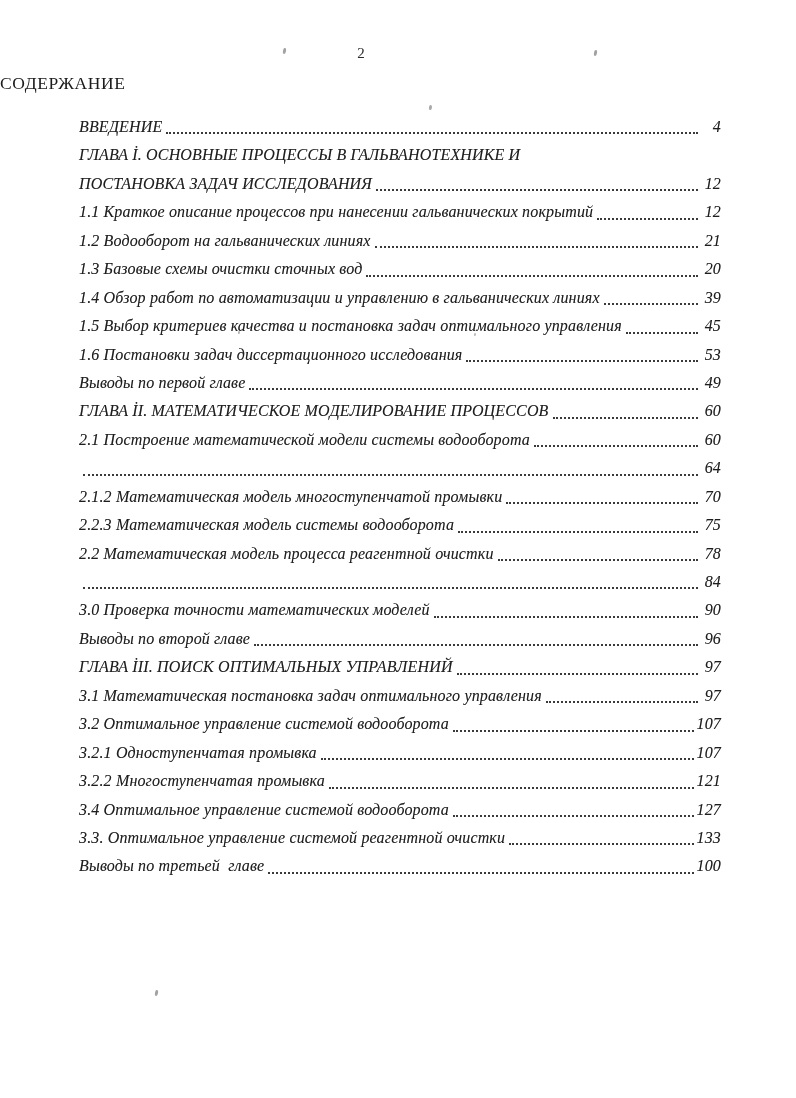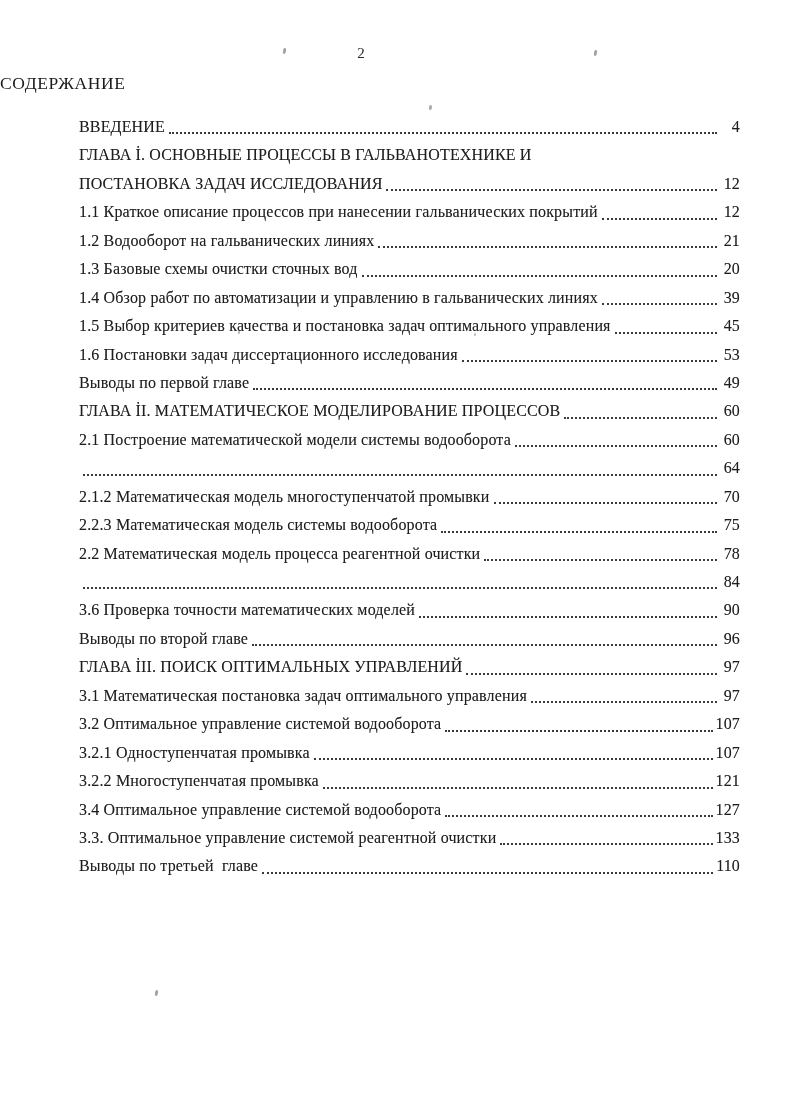--- a/index.html
+++ b/index.html
@@ -20,21 +20,21 @@
     text-align:center;
     font-size:15px;color:#2a2a2a;
   }
   .doc-title{
     position:absolute;top:73px;left:0;width:724px;
     text-align:left;
     font-size:17.5px;letter-spacing:0.6px;
     color:#1b1b1b;
   }
   .toc{
-    position:absolute;top:113px;left:79px;right:56px;
+    position:absolute;top:113px;left:79px;right:75px;font-style:italic;
   }
   .row{
     display:flex;
     align-items:baseline;
     height:28.45px;
     line-height:28.45px;
     font-size:16px;
     letter-spacing:0.15px;
     color:#1e1e1e;
   }
@@ -174,21 +174,21 @@
     <span class="leader"></span>
     <span class="pg">78</span>
   </div>
 
   <div class="row">
     <span class="leader"></span>
     <span class="pg">84</span>
   </div>
 
   <div class="row">
-    <span class="lbl">3.6 Проверка точности математических моделей</span>
+    <span class="lbl">3.0 Проверка точности математических моделей</span>
     <span class="leader"></span>
     <span class="pg">90</span>
   </div>
 
   <div class="row">
     <span class="lbl">Выводы по второй главе</span>
     <span class="leader"></span>
     <span class="pg">96</span>
   </div>
 
@@ -230,21 +230,21 @@
 
   <div class="row">
     <span class="lbl">3.3. Оптимальное управление системой реагентной очистки</span>
     <span class="leader"></span>
     <span class="pg">133</span>
   </div>
 
   <div class="row">
     <span class="lbl">Выводы по третьей  главе</span>
     <span class="leader"></span>
-    <span class="pg">110</span>
+    <span class="pg">100</span>
   </div>
 </div>
 
   <span class="speck s1"></span>
   <span class="speck s2"></span>
   <span class="speck s3"></span>
   <span class="speck s4"></span>
   <span class="speck s5"></span>
   <span class="speck s6"></span>
   <span class="speck s7"></span>

